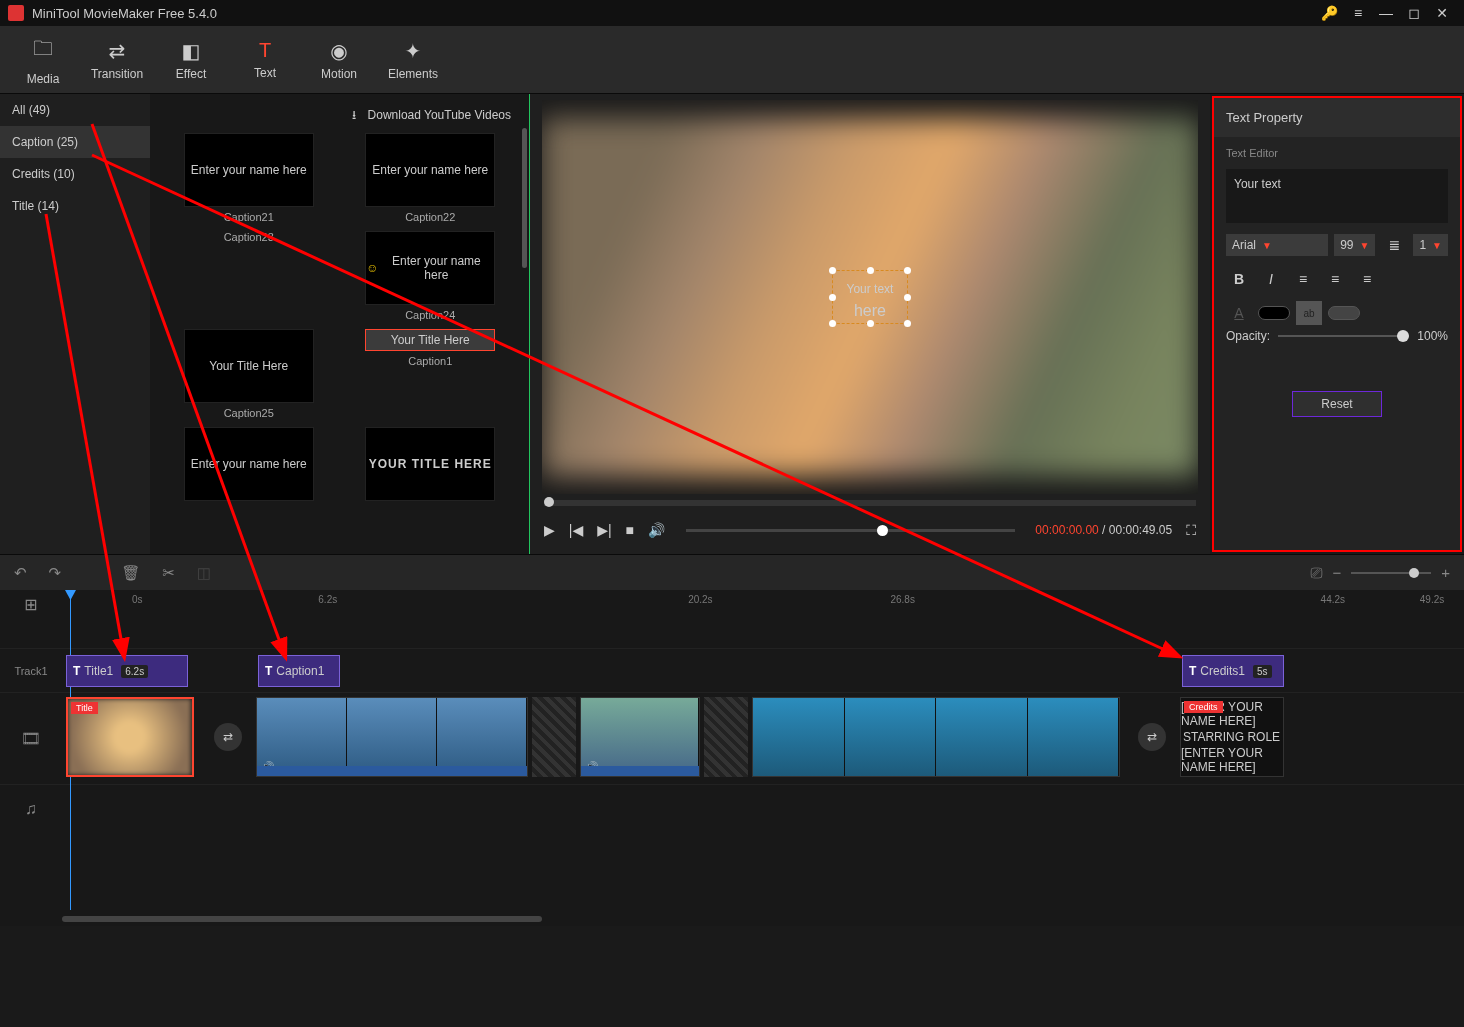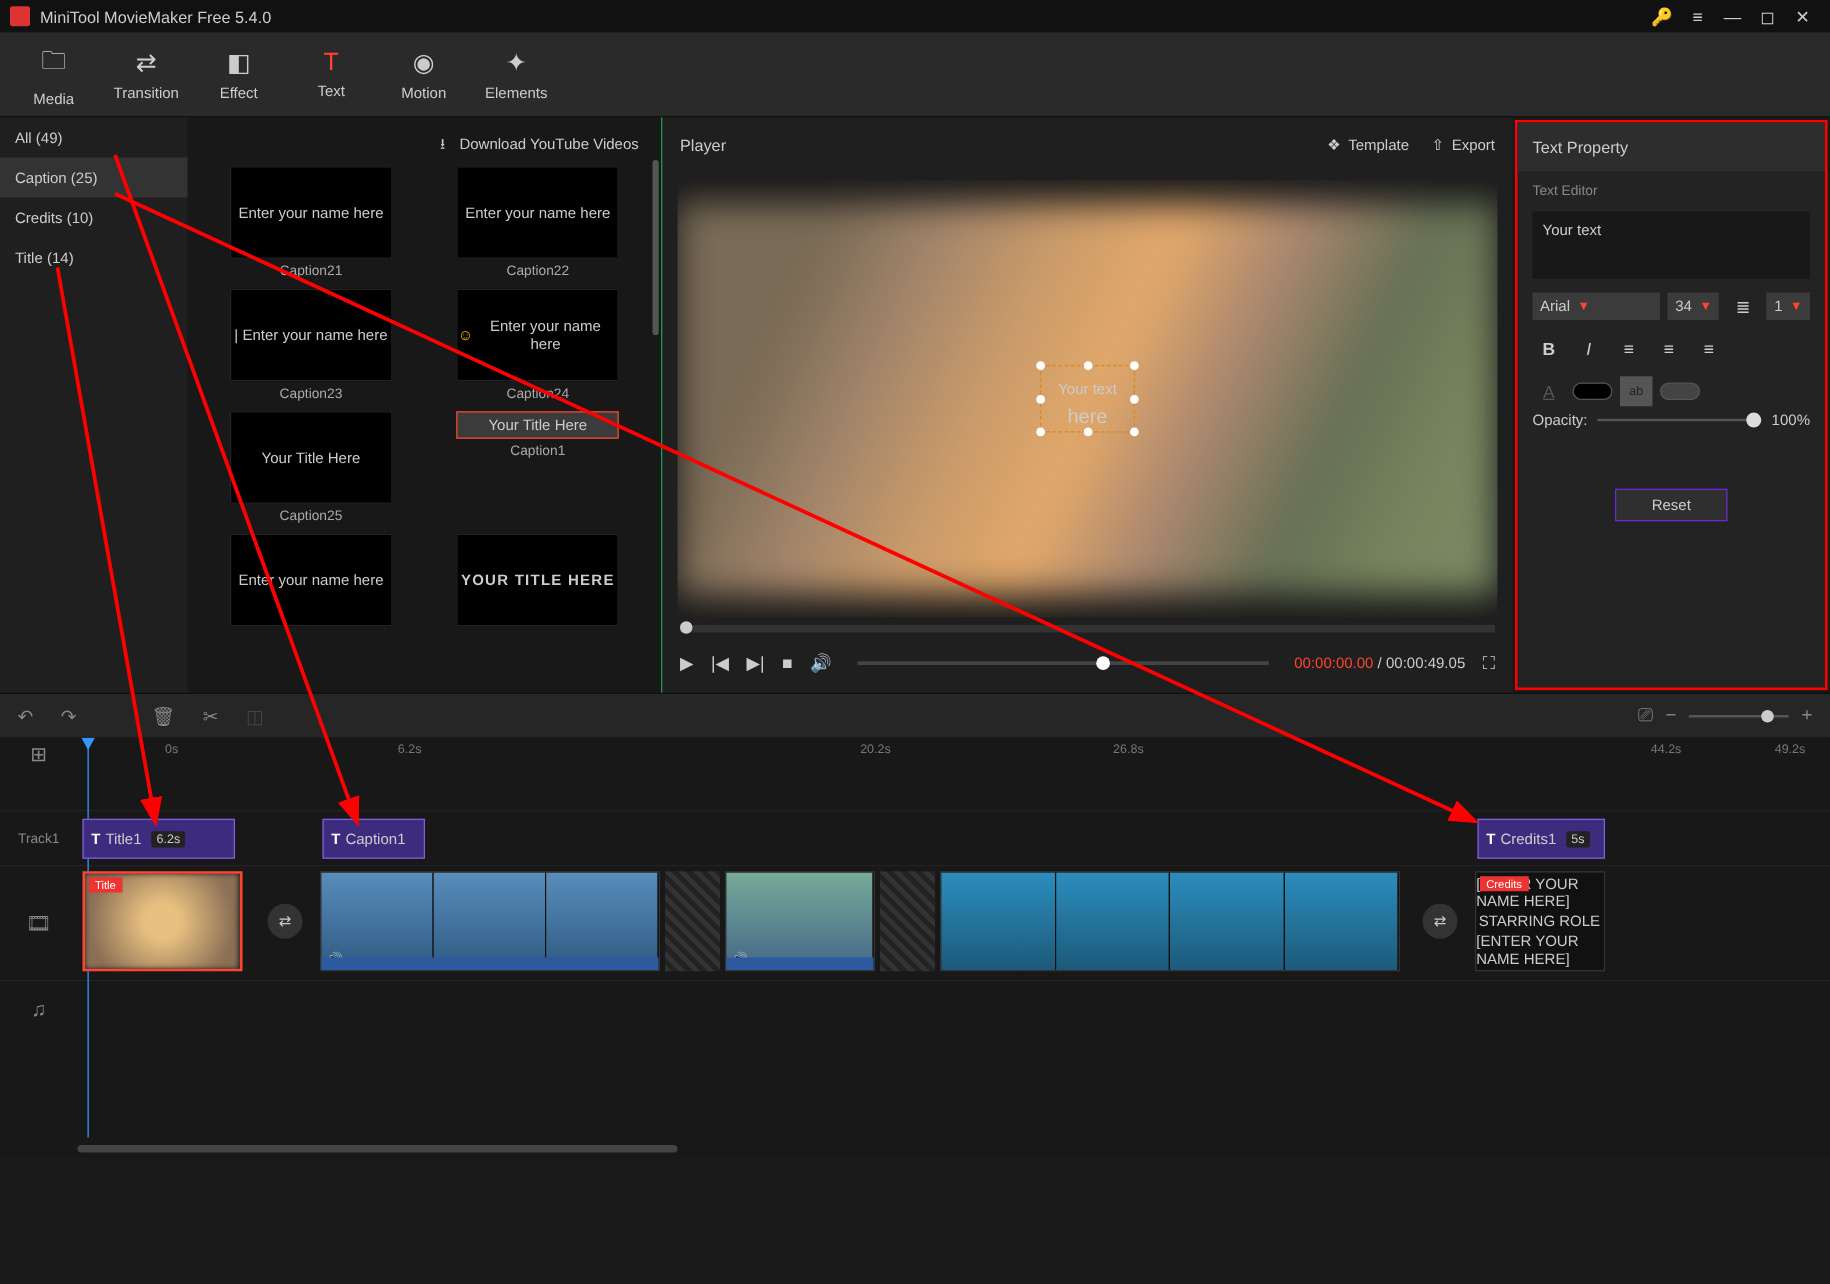--- a/index.html
+++ b/index.html
@@ -152,23 +152,20 @@
             </div>
             <div class="thlabel">Caption21</div>
           </div>
         <div class="thitem">
             <div class="thbox">
               <span>Enter your name here</span>
             </div>
             <div class="thlabel">Caption22</div>
           </div>
         <div class="thitem">
-            <div class="thbox">
-              <span>| Enter your name here</span>
-            </div>
             <div class="thlabel">Caption23</div>
           </div>
         <div class="thitem">
             <div class="thbox">
               <span style="color:#e8c000">☺ </span>
               <span>Enter your name here</span>
             </div>
             <div class="thlabel">Caption24</div>
           </div>
         <div class="thitem">
@@ -192,31 +189,20 @@
             <div class="thbox">
               <span style="font-weight:bold;letter-spacing:1px">YOUR TITLE HERE</span>
             </div>
           </div>
       </div>
       <div class="scrollba"></div>
     </div>
   </div>
 
   <div class="player">
-    <div class="playerhdr">
-      <div class="lbl">Player</div>
-      <div class="hbtn">
-          <span>❖</span>
-          <span>Template</span>
-        </div>
-      <div class="hbtn">
-          <span>⇧</span>
-          <span>Export</span>
-        </div>
-    </div>
     <div class="preview">
       <div class="blurbg"></div>
       <div class="textoverlay">
         <span>Your text</span><br>
         <span style="font-size:16px">here</span>
         <div class="handle" style="top:-4px;left:-4px"></div>
         <div class="handle" style="top:-4px;left:50%;margin-left:-3px"></div>
         <div class="handle" style="top:-4px;right:-4px"></div>
         <div class="handle" style="top:50%;left:-4px;margin-top:-3px"></div>
         <div class="handle" style="top:50%;right:-4px;margin-top:-3px"></div>
@@ -246,21 +232,21 @@
     <div class="phdr">Text Property</div>
     <div class="psec">
       <div class="plabel">Text Editor</div>
       <div class="txtarea">Your text</div>
       <div class="row">
         <div class="sel" style="flex:1.4">
             <span>Arial</span>
             <span class="arr">▼</span>
           </div>
         <div class="sel">
-            <span>34</span>
+            <span>99</span>
             <span class="arr">▼</span>
           </div>
         <span class="fmtbtn">≣</span>
         <div class="sel">
             <span>1</span>
             <span class="arr">▼</span>
           </div>
       </div>
       <div class="row">
         <span class="fmtbtn" style="font-weight:bold">B</span>

